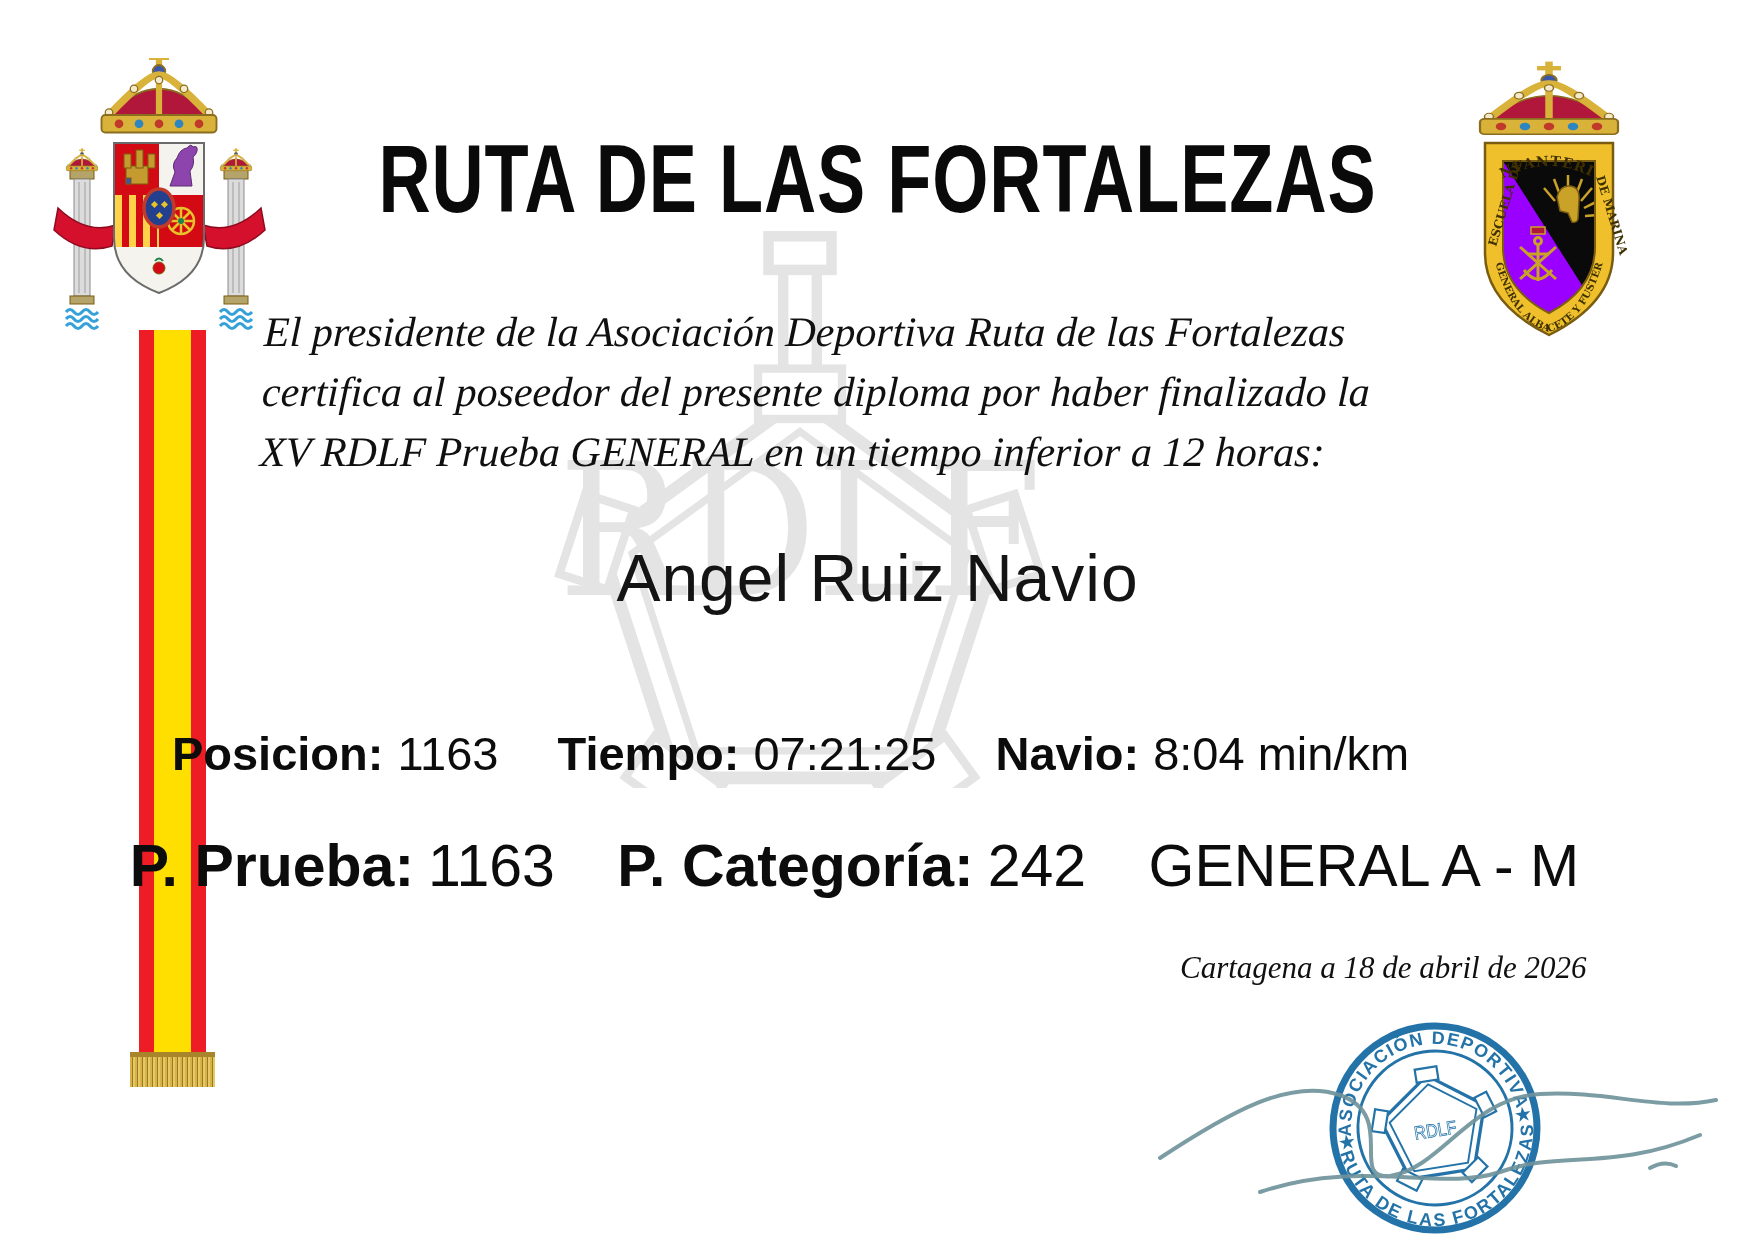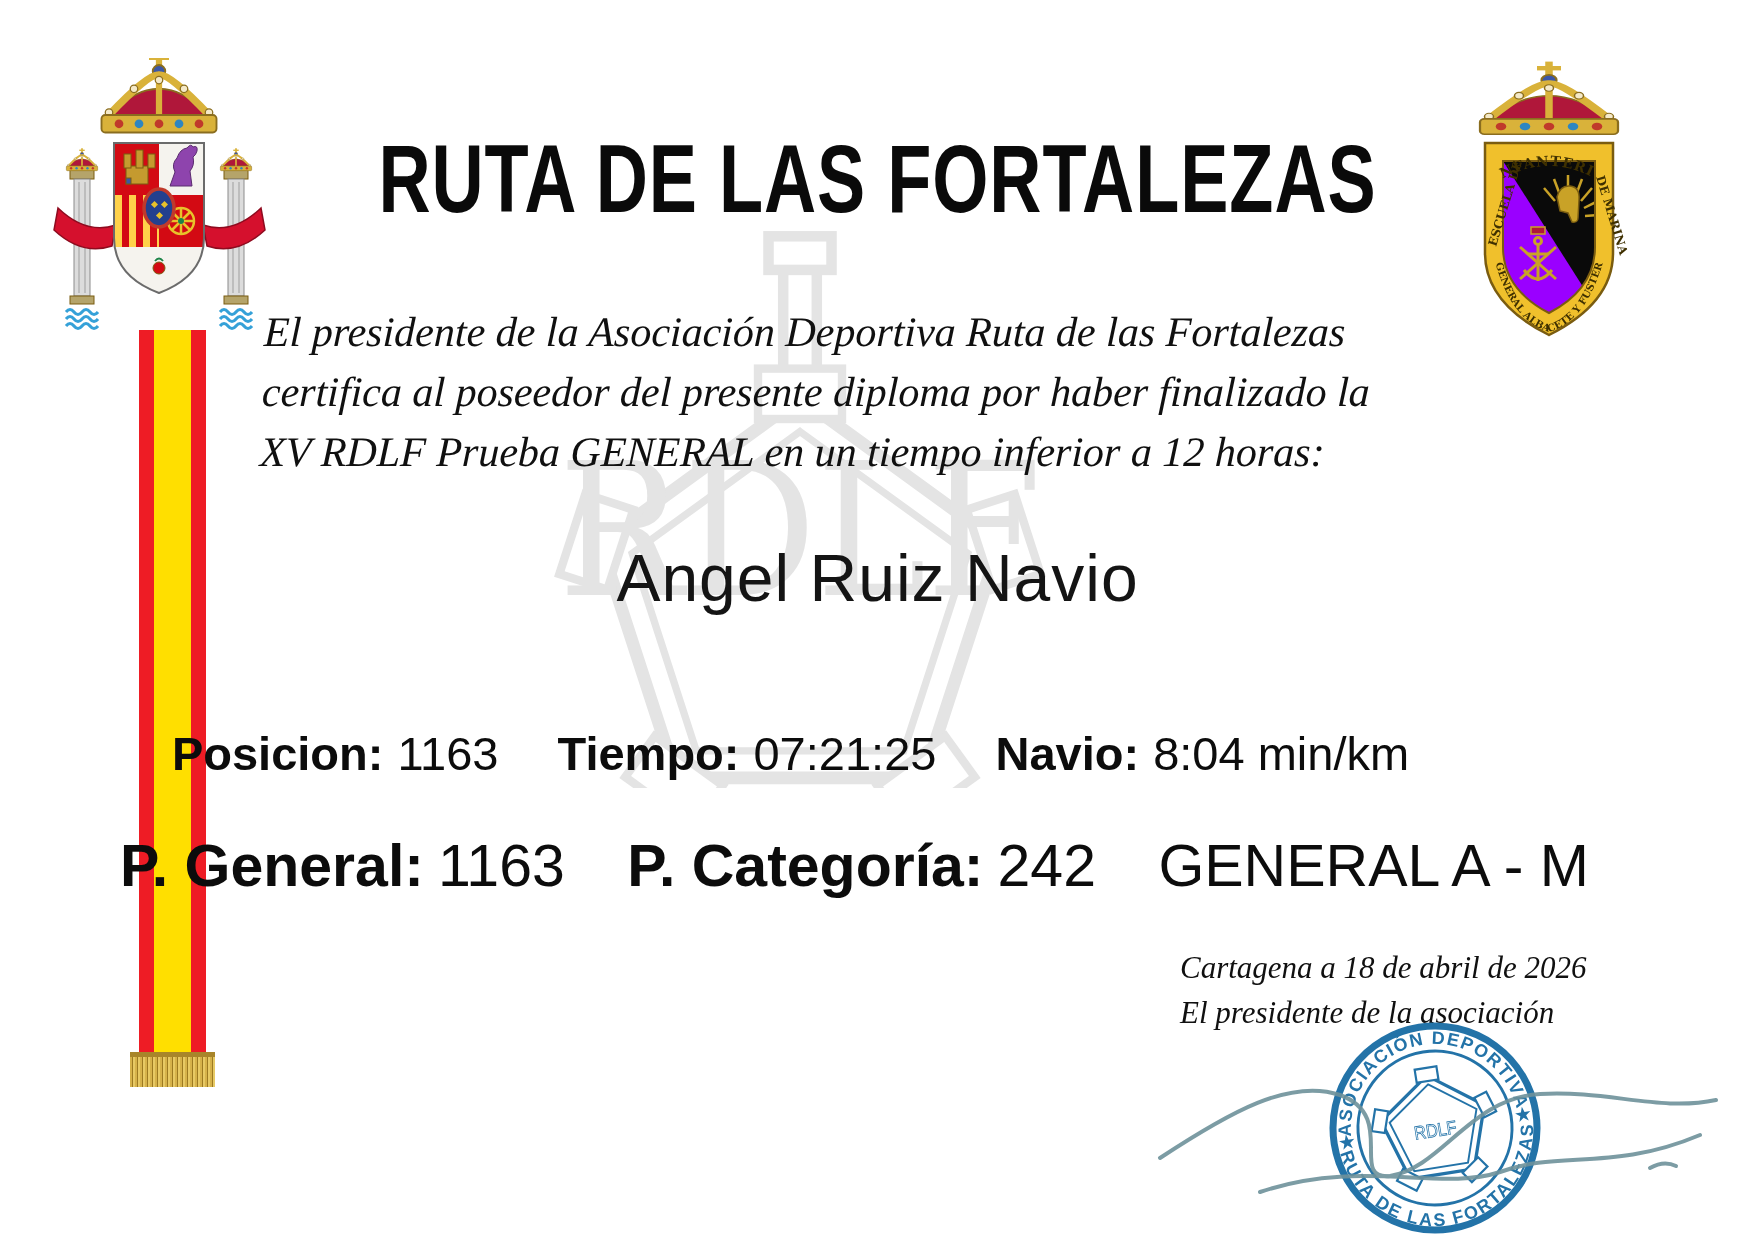--- a/index.html
+++ b/index.html
@@ -220,28 +220,27 @@
 
   <div class="recipient">Angel Ruiz Navio</div>
 
   <div class="stats-row1">
     <span class="label">Posicion:</span><span class="value">1163</span>
     <span class="label">Tiempo:</span><span class="value">07:21:25</span>
     <span class="label">Navio:</span><span class="value">8:04 min/km</span>
   </div>
 
   <div class="stats-row2">
-    <span class="label">P. General:</span><span class="value">1163</span>
+    <span class="label">P. Prueba:</span><span class="value">1163</span>
     <span class="label">P. Categoría:</span><span class="value">242</span>
     <span class="value">GENERAL A - M</span>
   </div>
 
   <div class="footer-block hand">
     <div>Cartagena a 18 de abril de 2026</div>
-    <div>El presidente de la asociación</div>
   </div>
 
   <svg class="stamp" width="240" height="240" viewBox="-120 -120 240 240">
     <g transform="rotate(-9)">
       <circle cx="0" cy="0" r="102" fill="none" stroke="currentColor" stroke-width="7"></circle>
       <circle cx="0" cy="0" r="77" fill="none" stroke="currentColor" stroke-width="3"></circle>
       <defs>
         <path id="arcStampTop" d="M -84,0 A 84,84 0 0 1 84,0"></path>
         <path id="arcStampBottom" d="M -98,0 A 98,98 0 0 0 98,0"></path>
       </defs>

